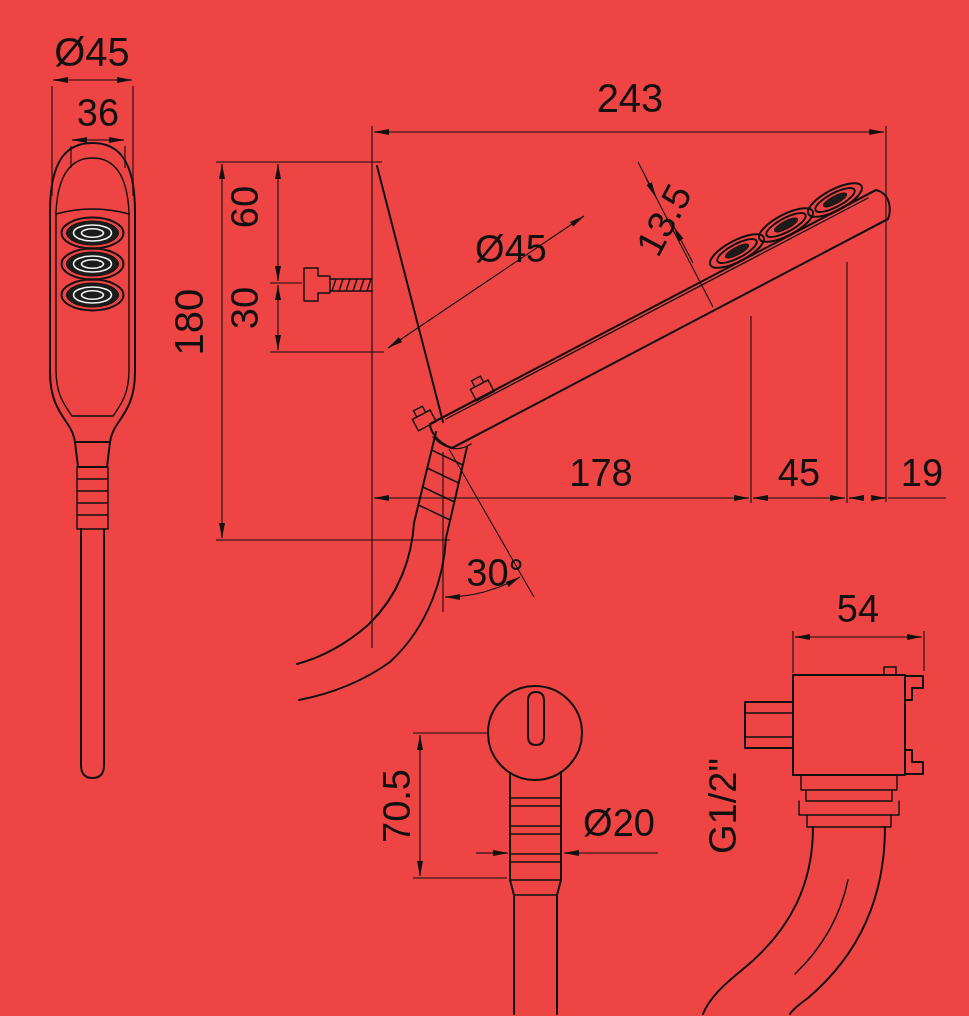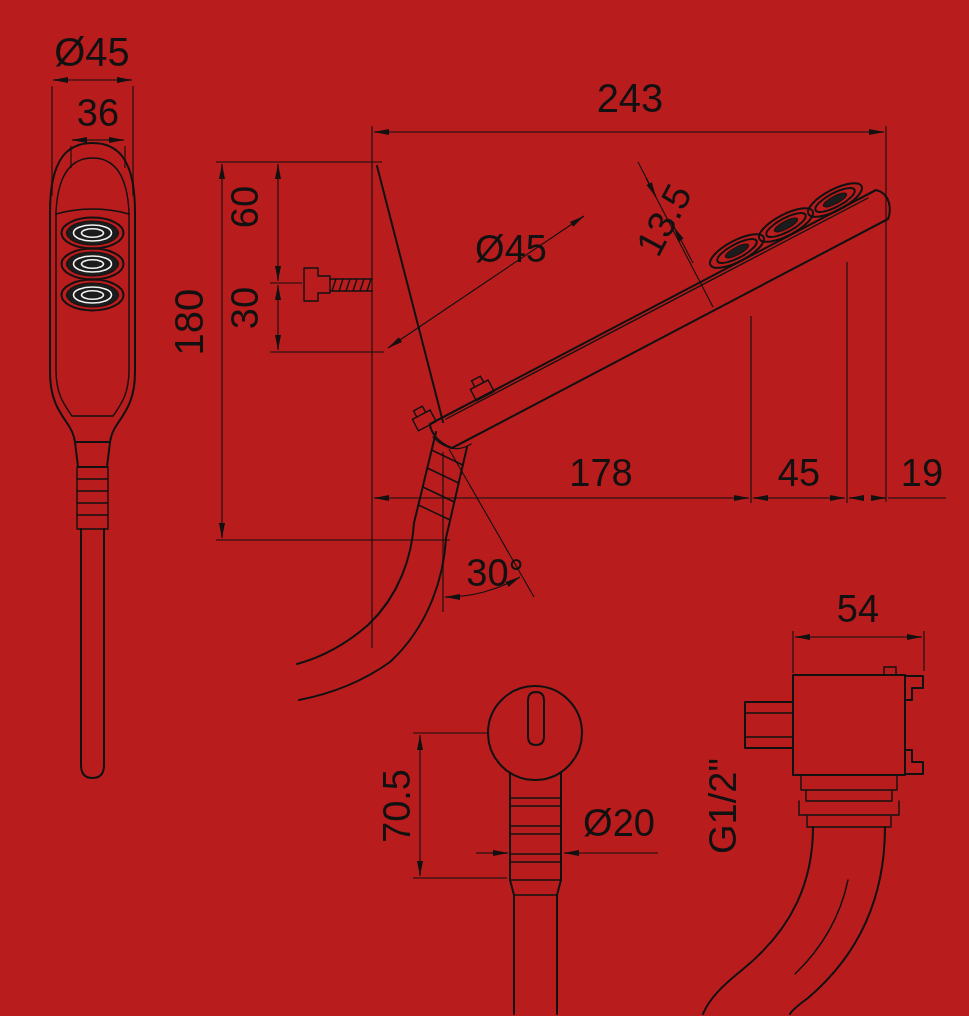--- a/index.html
+++ b/index.html
@@ -1,16 +1,16 @@
 <!DOCTYPE html>
 <html><head>
 <meta charset="utf-8">
 <style>
   html,body{margin:0;padding:0;background:#fff;}
-  .stage{width:969px;height:1016px;background:#b91c1c;overflow:hidden;}
+  .stage{width:969px;height:1016px;background:#ef4444;overflow:hidden;}
   svg{display:block;}
   text{font-family:"Liberation Sans","DejaVu Sans",sans-serif;fill:#111;}
   .ol{stroke:#111;stroke-width:2;fill:none;stroke-linejoin:round;stroke-linecap:round;}
   .thin{stroke:#111;stroke-width:1.4;fill:none;stroke-linecap:round;}
   .dim{stroke:#111;stroke-width:1.1;fill:none;}
   .lbl{font-size:38px;}
   .lbl-lg{font-size:40px;}
   .dark{fill:#1c1c1c;stroke:#111;}
   .ring{stroke:#f2f2f2;stroke-width:1.6;fill:none;}
 </style>

